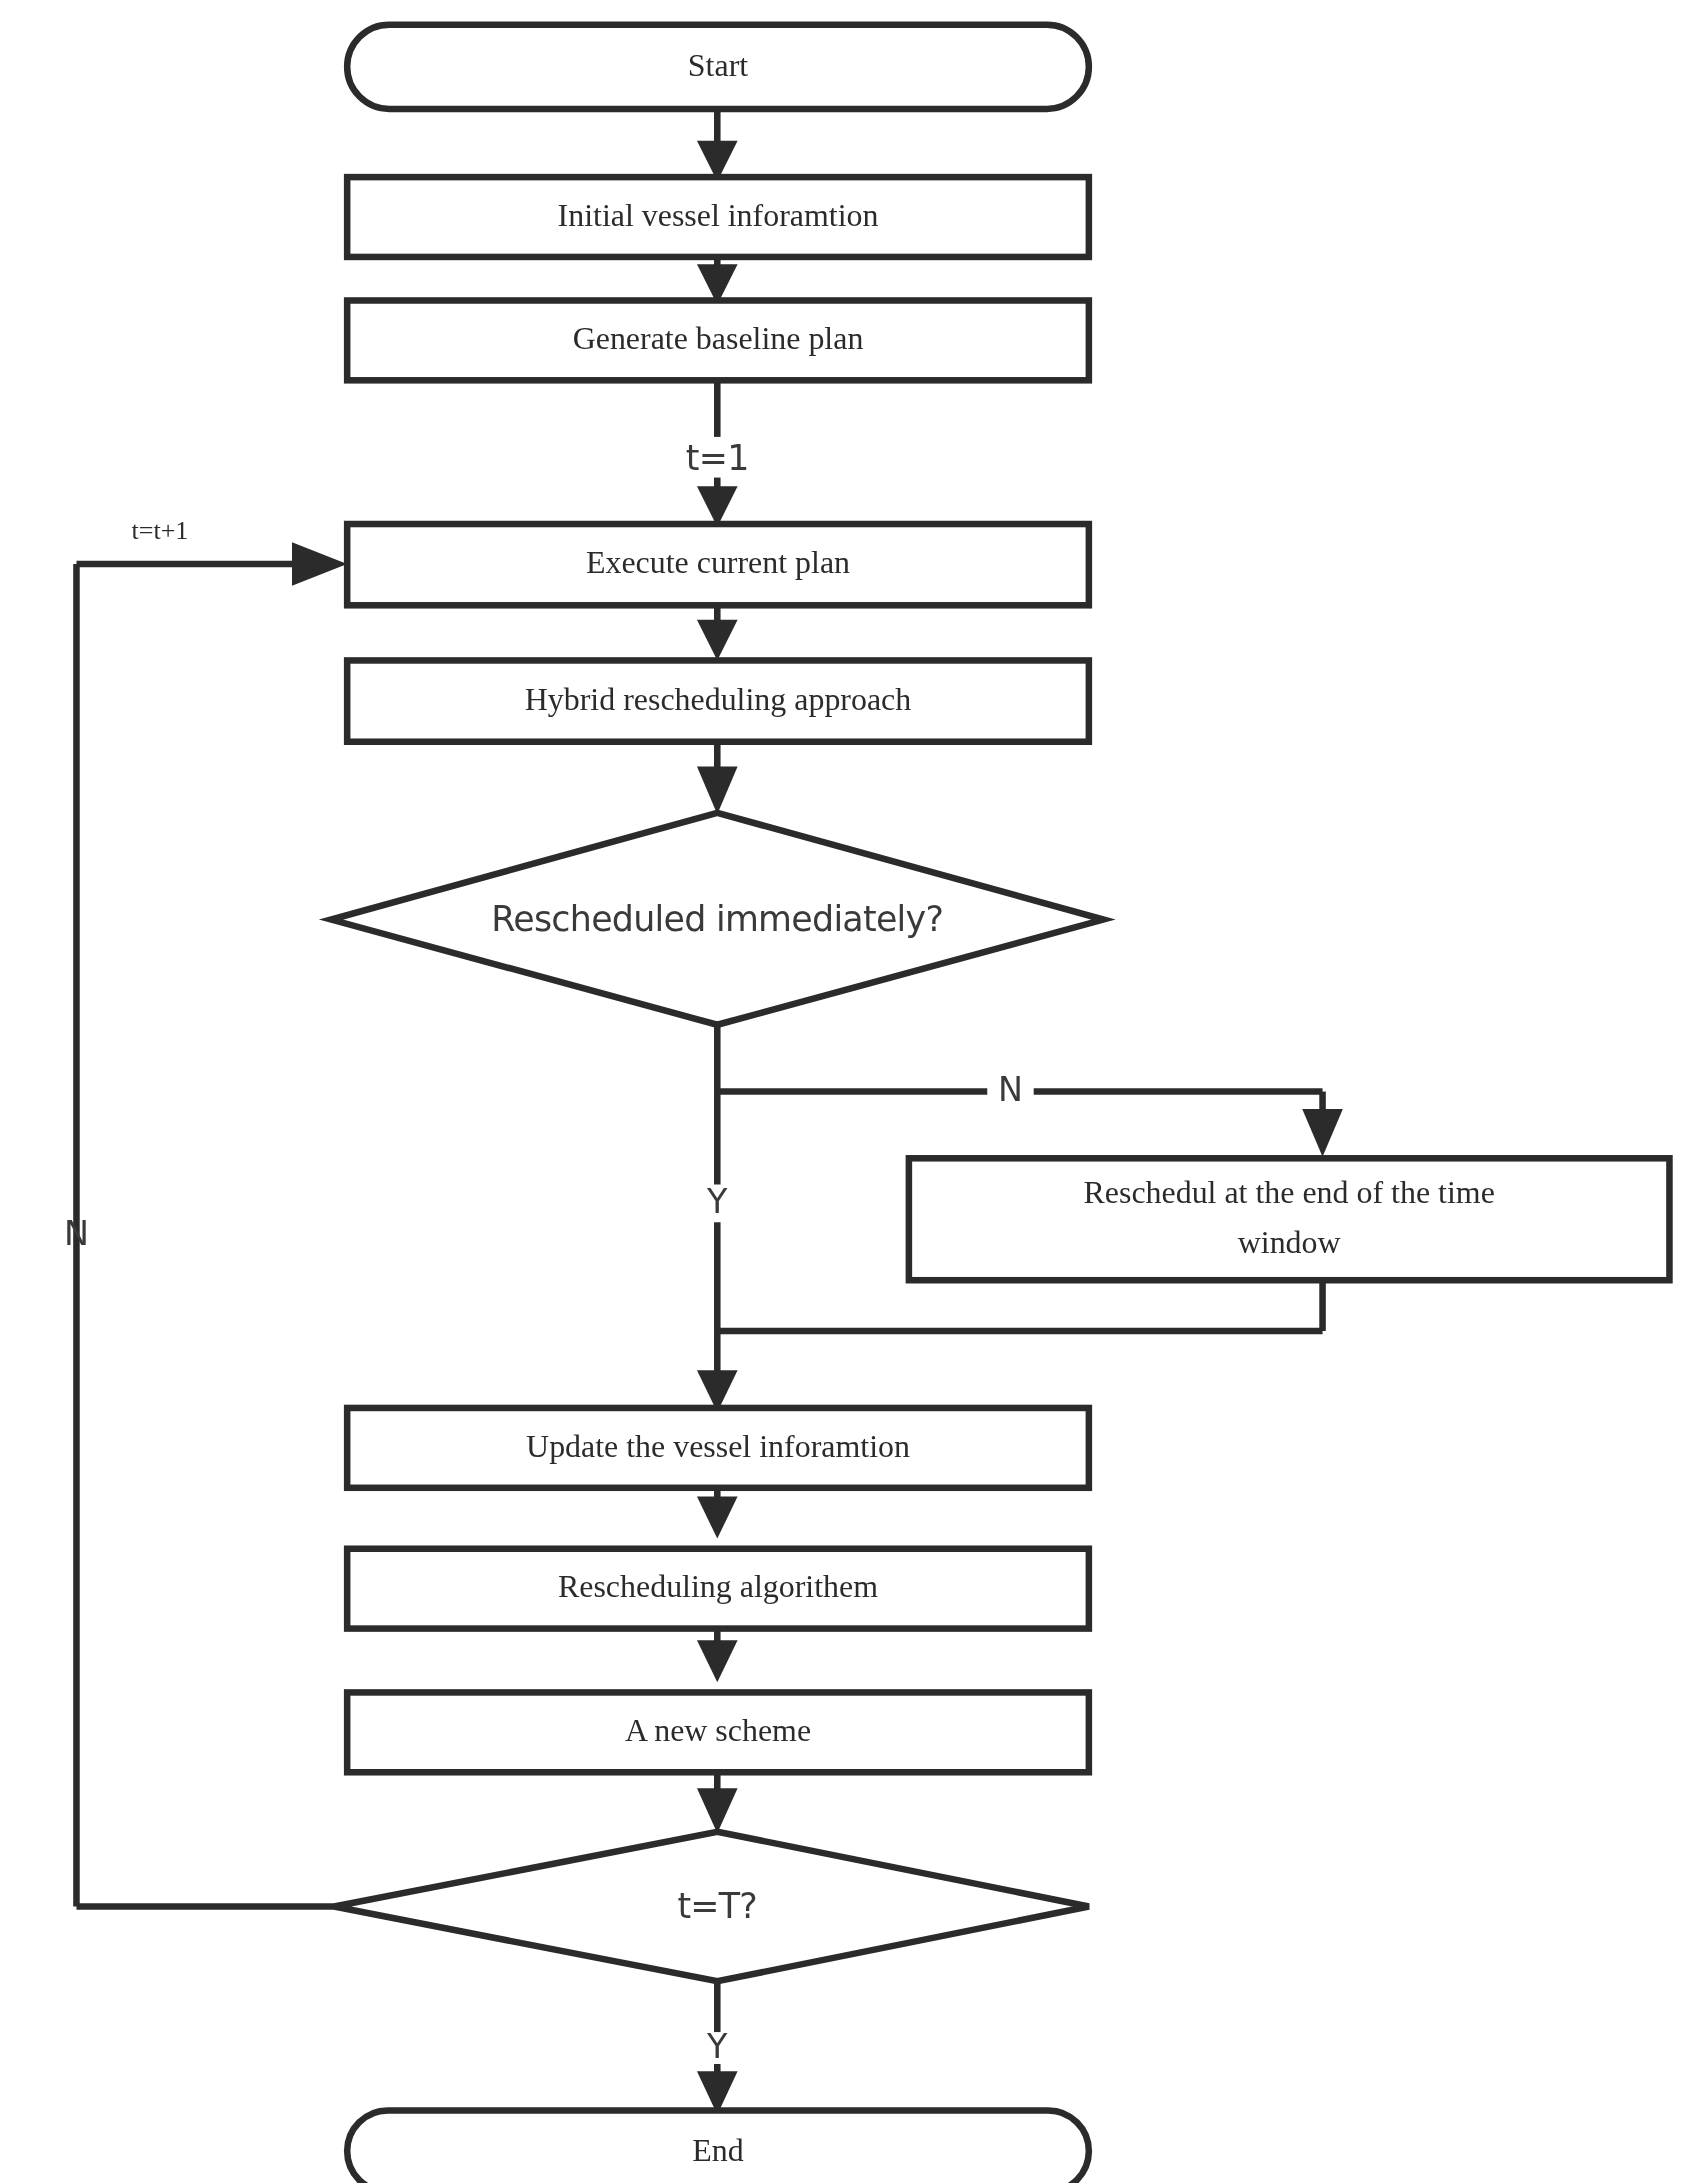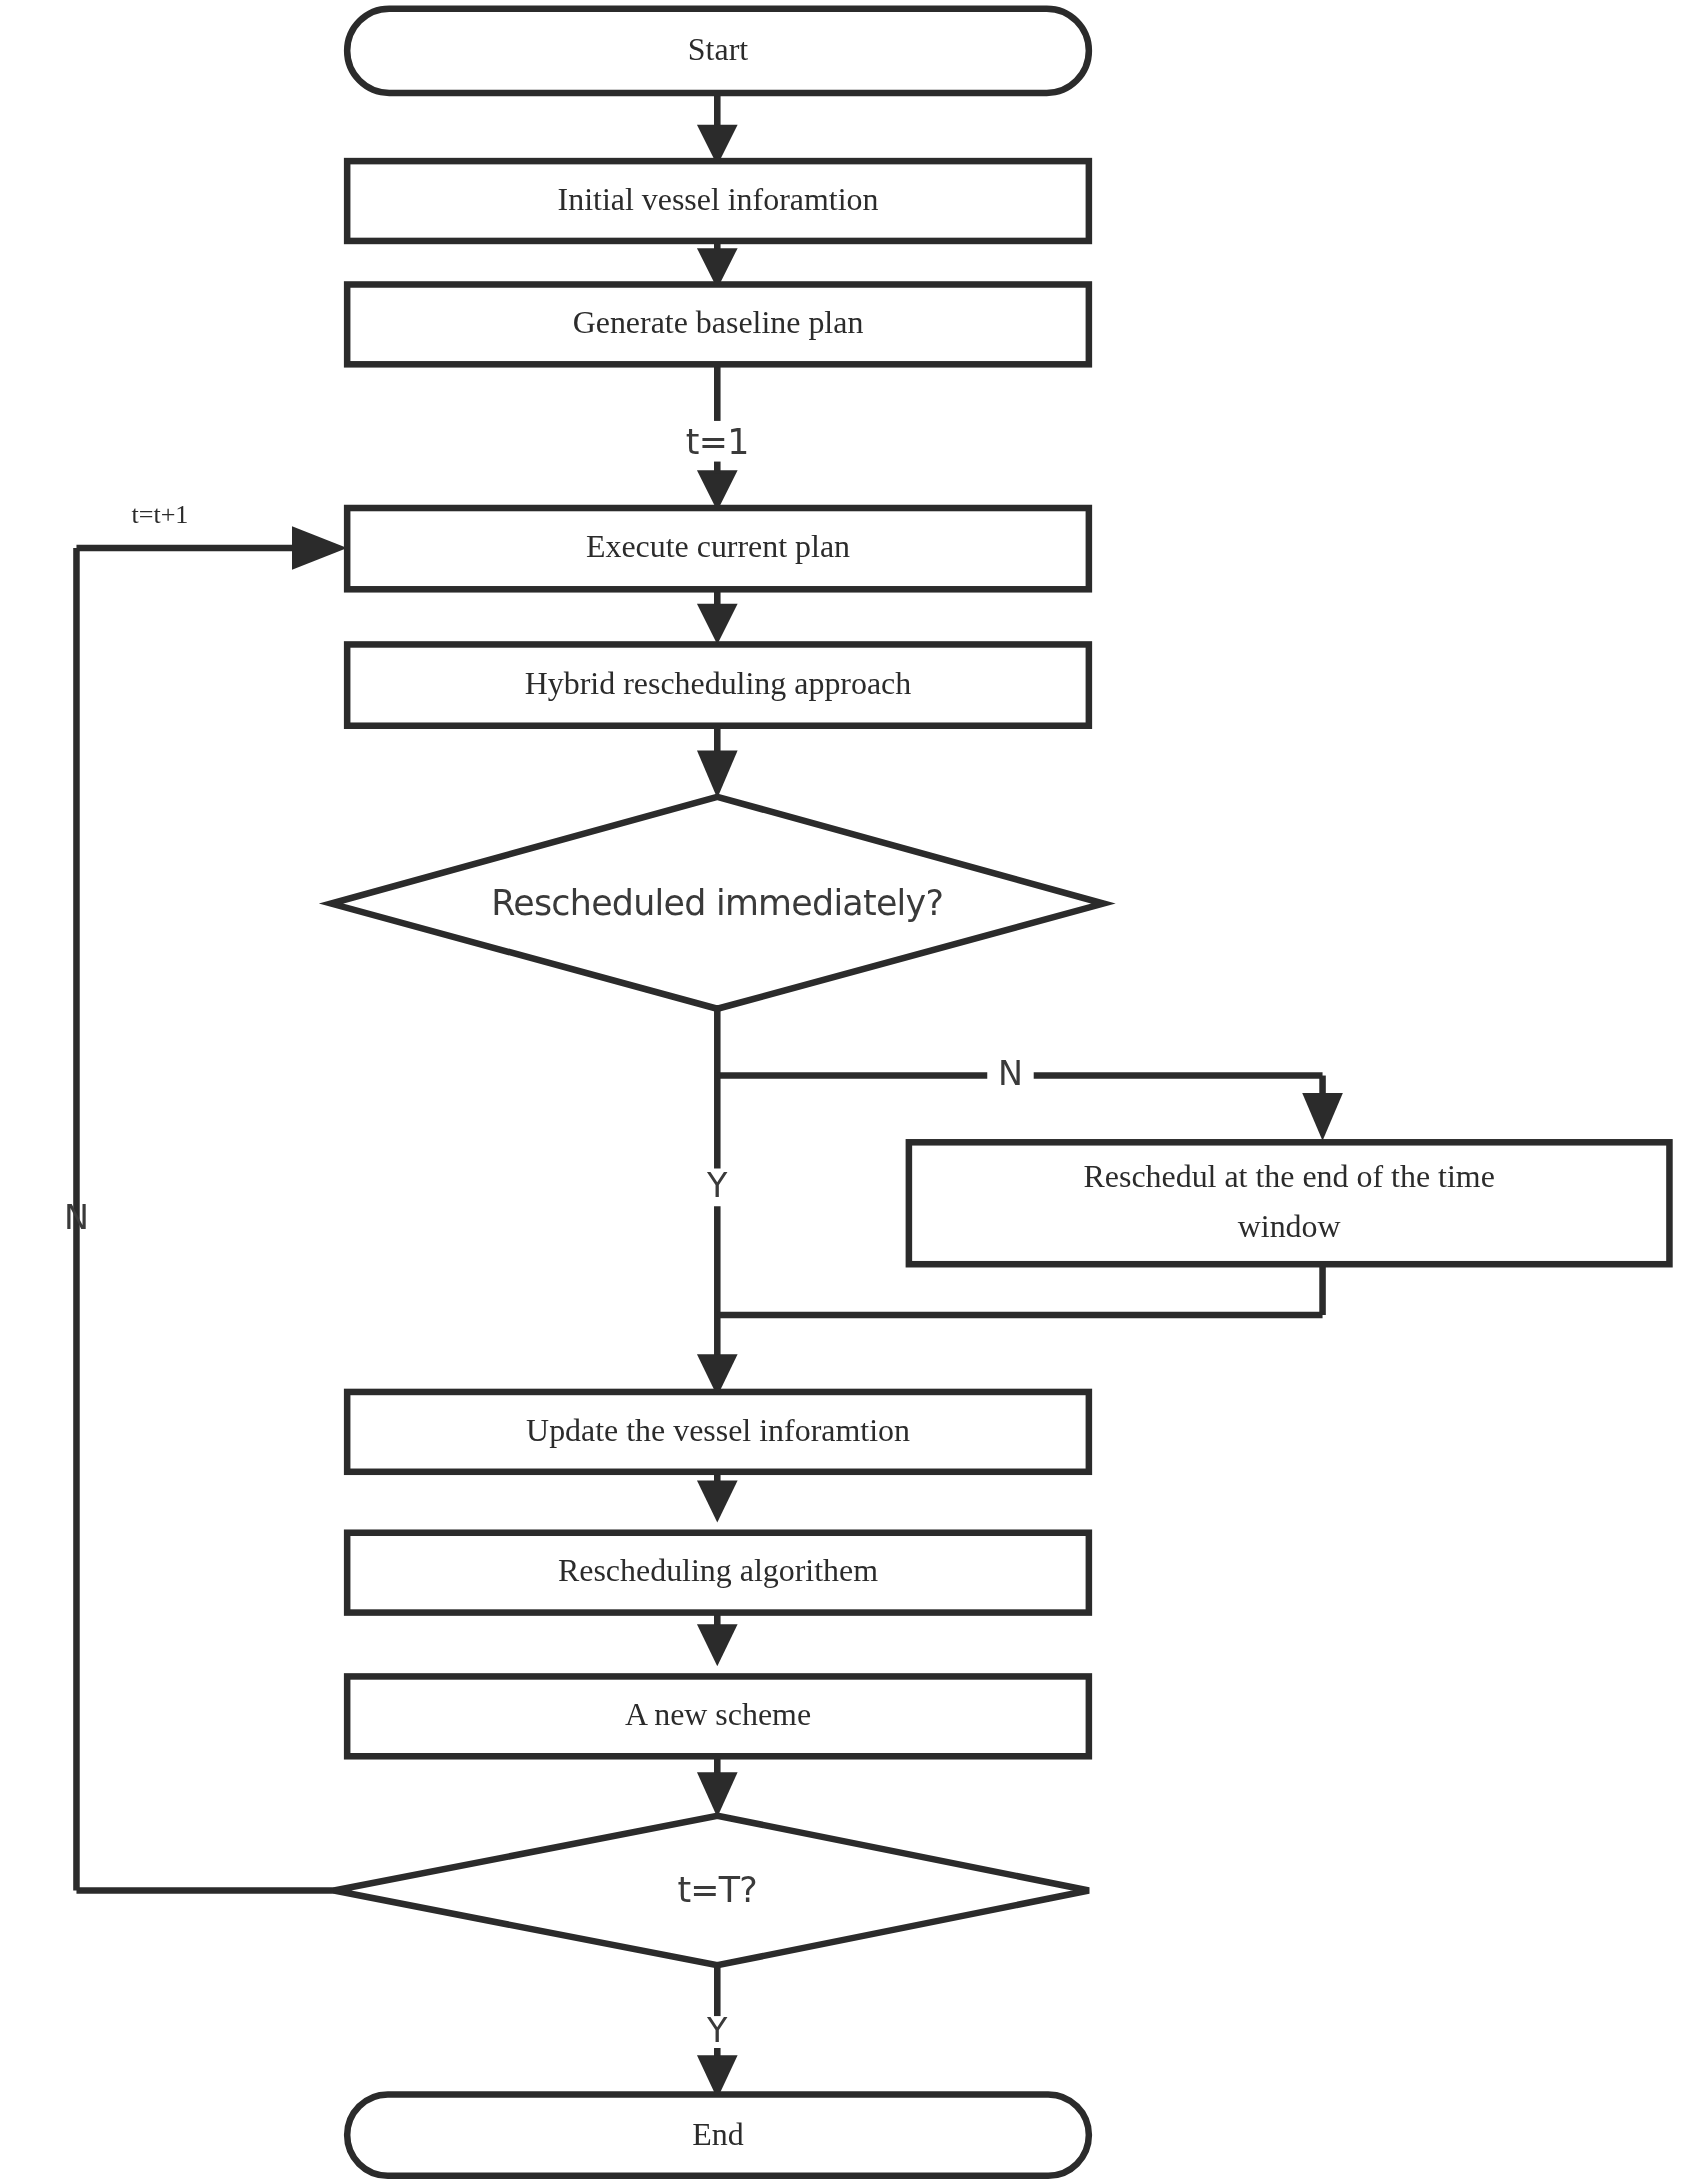--- a/index.html
+++ b/index.html
@@ -11,20 +11,21 @@
     width: 1706px;
     height: 2183px;
     font-family: "Liberation Serif", "DejaVu Serif", serif;
     overflow: hidden;
   }
   #flowchart-root {
     position: relative;
     width: 1706px;
     height: 1700px;
     background: #ffffff;
+    margin-top: 16px;
   }
   svg#flow-svg {
     position: absolute;
     top: 0;
     left: 0;
     width: 1706px;
     height: 2183px;
     display: block;
   }
   .node-serif {

